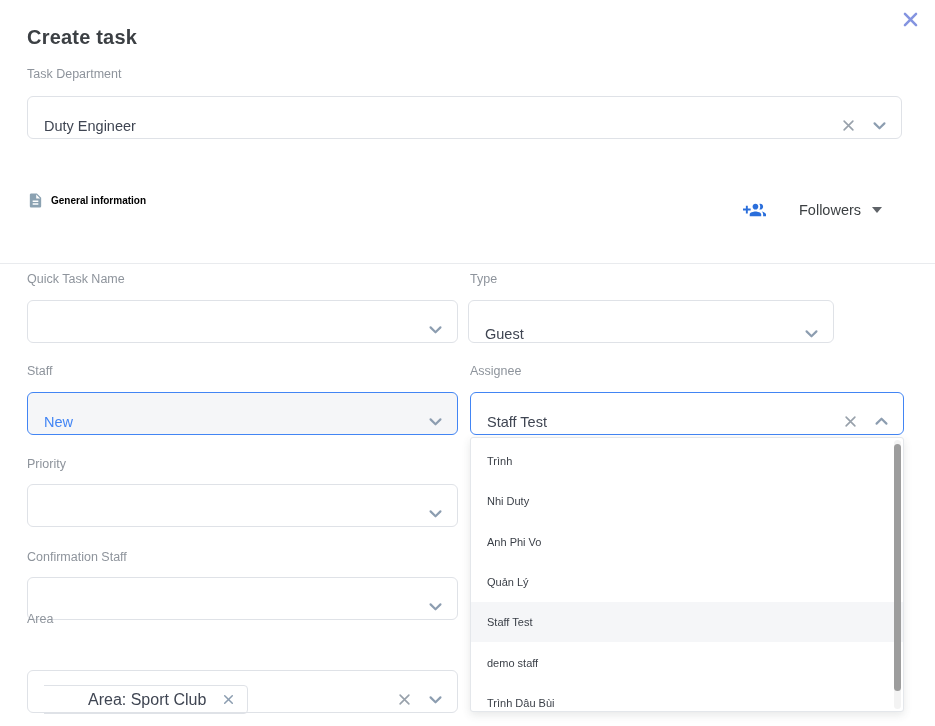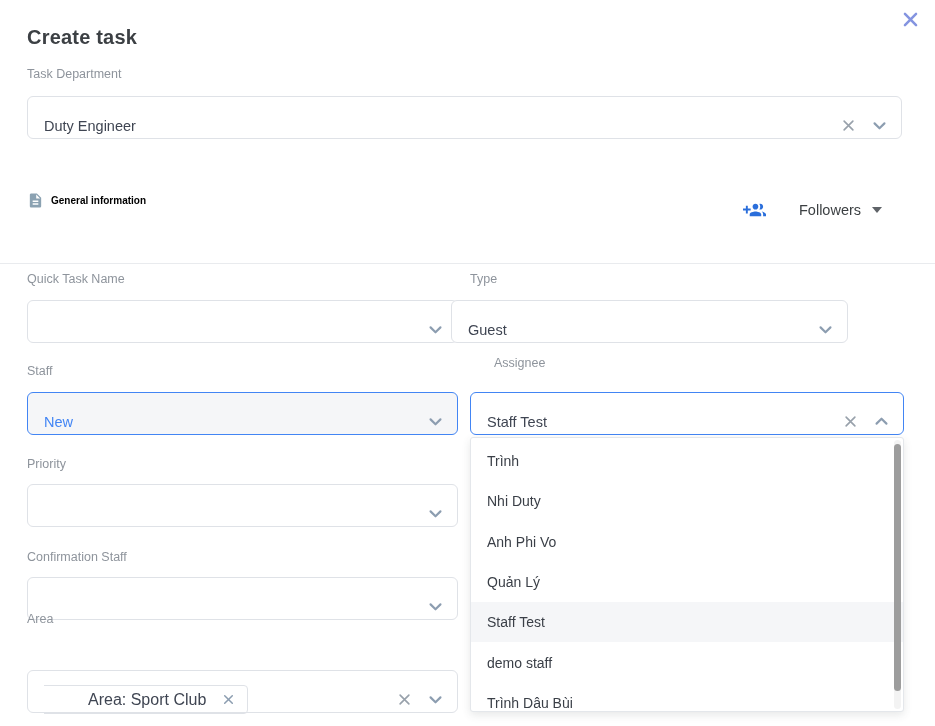--- a/index.html
+++ b/index.html
@@ -30,21 +30,21 @@
   .caret-down { width:0; height:0; border-left:5px solid transparent; border-right:5px solid transparent; border-top:6px solid #5f6368; }
 
   .divider { position:absolute; left:0; top:263px; width:935px; height:1px; background:#e9ebee; }
 
   .chip { display:flex; align-items:center; gap:16px; border:1px solid #dfe2e7; border-radius:4px; height:29px; padding:0 12px 0 13px; margin-left:-6px; }
   .chip .txt { font-size:16px; color:#3f4552; white-space:nowrap;margin-left:36px; }
 
   .dropdown { position:absolute; left:470px; top:437px; width:434px; height:275px; background:#fff;
               border:1px solid #e4e7eb; border-radius:3px; box-shadow:0 3px 8px rgba(60,64,67,.12);
               overflow:hidden; padding-top:3px; }
-  .option { height:40.3px; display:flex; align-items:center; padding:0 16px; font-size:14px; color:#3a3f47; cursor:pointer; }
+  .option { height:40.3px; display:flex; align-items:center; padding:0 16px; font-size:11px; color:#3a3f47; cursor:pointer; }
   .option.selected { background:#f5f6f8; }
   .sb-track { position:absolute; right:2px; top:2px; width:7px; height:269px; background:#f3f3f3; border-radius:4px; }
   .sb-thumb { position:absolute; right:2px; top:6px; width:7px; height:247px; background:#9d9d9d; border-radius:4px; }
 
   svg { display:block; }
 </style>
 </head>
 <body>
 
 <div class="stage">
@@ -101,21 +101,21 @@
     <span class="controls">
       <span>
           <svg width="17" height="17" viewBox="0 0 24 24">
             <path d="M5 9l7 7 7-7" fill="none" stroke="#8c9db0" stroke-width="3" stroke-linecap="round" stroke-linejoin="round"></path>
           </svg>
         </span>
     </span>
   </div>
 
   <div class="flabel" style="left:470px; top:272px;">Type</div>
-  <div class="field" style="left:451px; top:300px; width:397px;">
+  <div class="field" style="left:468px; top:300px; width:366px;align-items:flex-end;">
     <span class="value">Guest</span>
     <span class="controls">
       <span>
           <svg width="17" height="17" viewBox="0 0 24 24">
             <path d="M5 9l7 7 7-7" fill="none" stroke="#8c9db0" stroke-width="3" stroke-linecap="round" stroke-linejoin="round"></path>
           </svg>
         </span>
     </span>
   </div>
 
@@ -124,21 +124,21 @@
     <span class="value">New</span>
     <span class="controls">
       <span>
           <svg width="17" height="17" viewBox="0 0 24 24">
             <path d="M5 9l7 7 7-7" fill="none" stroke="#8c9db0" stroke-width="3" stroke-linecap="round" stroke-linejoin="round"></path>
           </svg>
         </span>
     </span>
   </div>
 
-  <div class="flabel" style="left:470px; top:356px;margin-left:24px;">Assignee</div>
+  <div class="flabel" style="left:470px; top:364px;">Assignee</div>
   <div class="field focused" style="left:470px; top:392px; width:434px;">
     <span class="value">Staff Test</span>
     <span class="controls">
       <span>
           <svg width="15" height="15" viewBox="0 0 24 24">
             <path d="M5 5l14 14M19 5L5 19" stroke="#98a1ab" stroke-width="2.6" stroke-linecap="round"></path>
           </svg>
         </span>
       <span>
           <svg width="17" height="17" viewBox="0 0 24 24">

